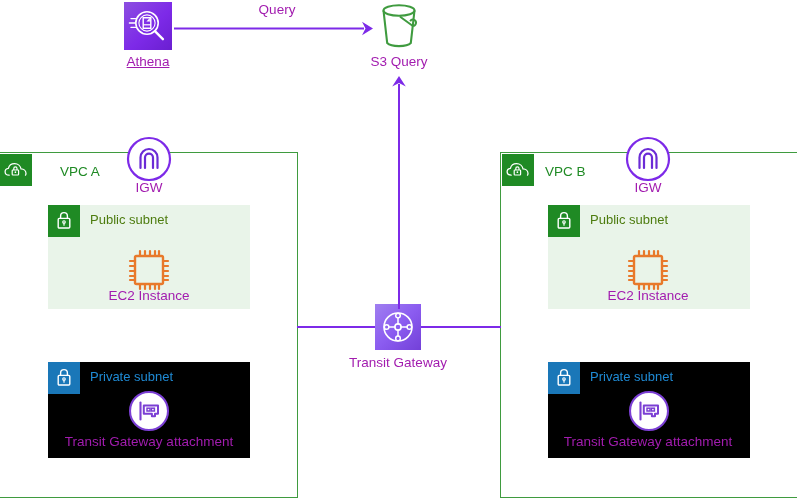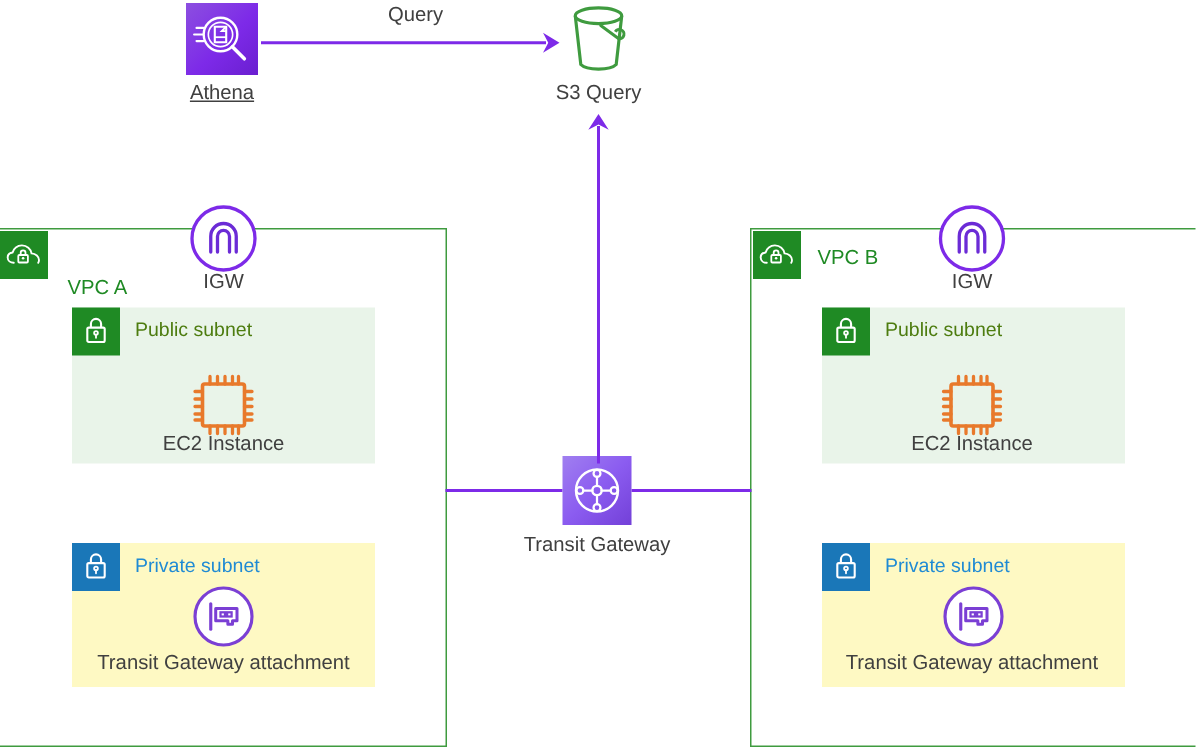--- a/index.html
+++ b/index.html
@@ -9,41 +9,41 @@
     color:#222222;
   }
   .stage{position:absolute;left:0;top:0;width:797px;height:504px;}
 
   
   .abs{position:absolute;}
 
   
   .lbl{
     position:absolute;font-size:13.5px;line-height:16px;
-    color:#404040;white-space:nowrap;text-align:right;
+    color:#a21caf;white-space:nowrap;text-align:right;
   }
   .lbl.center{transform:translateX(-50%);}
 
   
   .vpc{
     position:absolute;border:1.6px solid #3f9b3f;background:#ffffff;
     box-sizing:border-box;
   }
   .vpc-badge{
     position:absolute;width:32px;height:32px;background:#1f8a24;
     display:flex;align-items:center;justify-content:center;
   }
   .vpc-title{
     position:absolute;font-size:13.5px;color:#1f8a24;white-space:nowrap;
   }
 
   
   .subnet{position:absolute;box-sizing:border-box;}
   .subnet.public{background:#e9f4e9;}
-  .subnet.private{background:#fef9c3;}
+  .subnet.private{background:#000000;}
   .subnet-badge{
     position:absolute;left:0;top:0;width:32px;height:32px;
     display:flex;align-items:center;justify-content:center;
   }
   .subnet-badge.pub{background:#1f8a24;}
   .subnet-badge.priv{background:#1a77b8;}
   .subnet-title{
     position:absolute;left:42px;top:7px;font-size:13px;white-space:nowrap;
   }
   .subnet-title.pub{color:#4d7c0f;}
@@ -71,21 +71,21 @@
   <div class="vpc" style="left:-2px;top:152px;width:300px;height:346px;"></div>
 
   <div class="vpc-badge" style="left:0px;top:154px;">
     <svg width="24" height="20" viewBox="0 0 24 20">
       <path d="M5.2 15.2c-2.3 0-4.1-1.5-4.1-3.5 0-1.8 1.4-3.2 3.3-3.4C5 5.7 7.5 3.6 10.6 3.6c3.3 0 6 2.3 6.4 5.3 2.8.1 5 2.1 5 4.5 0 .7-.2 1.3-.5 1.8" fill="none" stroke="#ffffff" stroke-width="1.25" stroke-linecap="round"></path>
       <rect x="8.2" y="10.0" width="6.4" height="5.0" rx="0.7" fill="none" stroke="#ffffff" stroke-width="1.2"></rect>
       <path d="M9.8 10.0v-1.5a1.6 1.6 0 0 1 3.2 0v1.5" fill="none" stroke="#ffffff" stroke-width="1.2"></path>
       <circle cx="11.4" cy="12.2" r="0.85" fill="#ffffff"></circle>
     </svg>
   </div>
-  <div class="vpc-title" style="left:45px;top:164px;margin-top:20px;">VPC A</div>
+  <div class="vpc-title" style="left:60px;top:164px;">VPC A</div>
 
   <div class="circ-icon" style="left:126px;top:136px;">
     <svg width="46" height="46" viewBox="0 0 46 46">
       <circle cx="23" cy="23" r="21" fill="#ffffff" stroke="#7d2ae8" stroke-width="2.2"></circle>
       <path d="M14.5 32V21.5a8.5 8.5 0 0 1 17 0V32" fill="none" stroke="#6b2bd6" stroke-width="2.2" stroke-linecap="round"></path>
       <path d="M19.0 32V21.6a4.0 4.0 0 0 1 8.0 0V32" fill="none" stroke="#6b2bd6" stroke-width="2.2" stroke-linecap="round"></path>
     </svg>
   </div>
   <div class="lbl center" style="left:149px;top:180px;">IGW</div>
 

